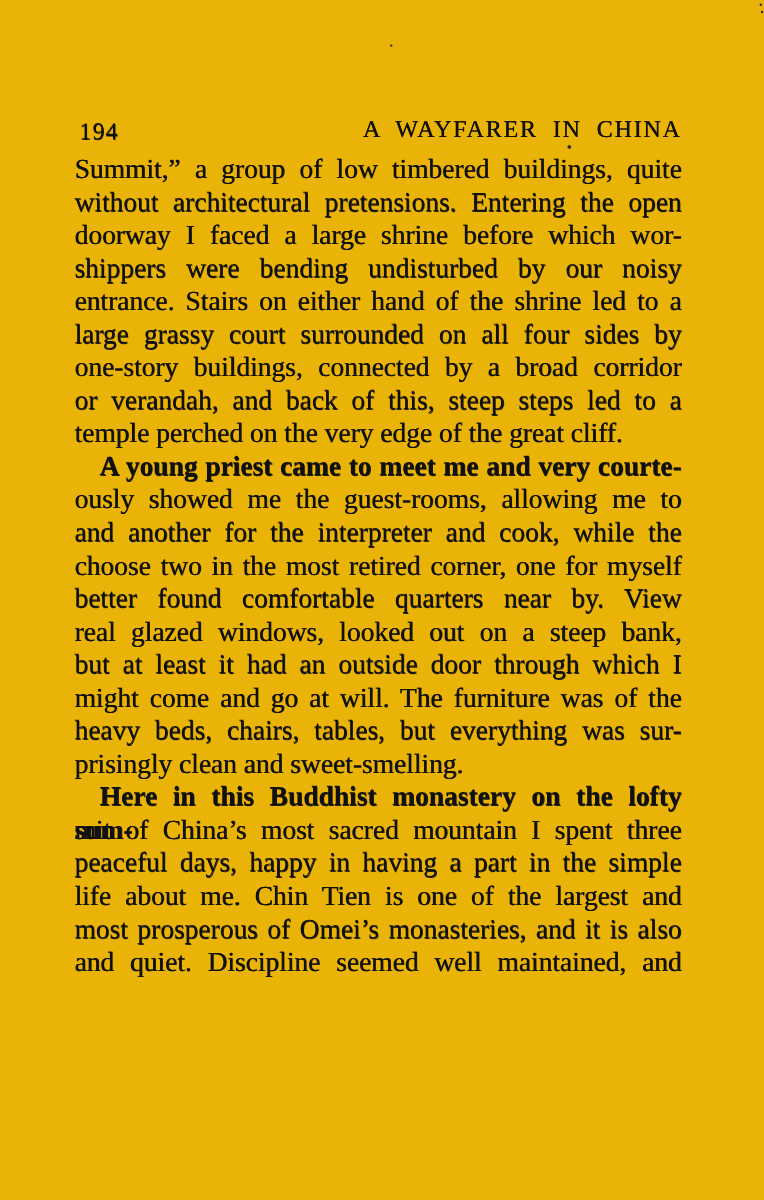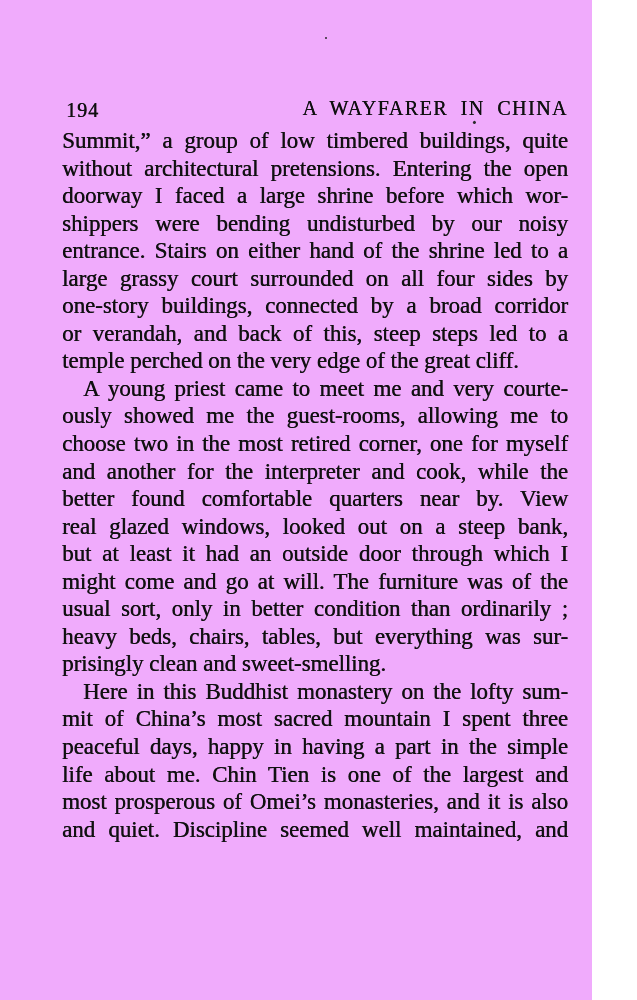--- a/index.html
+++ b/index.html
@@ -2,23 +2,23 @@
 <html><head>
 <meta charset="utf-8">
 <style>
   html, body {
     margin: 0;
     padding: 0;
     background: #ffffff;
   }
   .page {
     position: relative;
-    width: 592px;
+    width: 637px;
     height: 1000px;
-    background: #f0abfc;
+    background: #eab308;
     overflow: hidden;
     font-family: "Liberation Serif", "DejaVu Serif", serif;
     color: #101010;
   }
   
   .header {
     position: absolute;
     top: 97px;
     left: 62px;
     width: 506px;
@@ -60,20 +60,21 @@
     height: 27.56px;
     text-align: justify;
     text-align-last: justify;
     white-space: normal;
   }
   .line.para-end {
     text-align-last: left;
   }
   .line.indent {
     text-indent: 21px;
+    font-weight: bold;
   }
   
   .speck {
     position: absolute;
     background: #2b2b2b;
     border-radius: 50%;
   }
   .speck.s1 { left: 325px; top: 37px;  width: 2px; height: 2px; }
   .speck.s2 { left: 473px; top: 121px; width: 3px; height: 3px; border-radius: 40% 60% 60% 40%; transform: rotate(35deg); }
   .speck.s3 { left: 633px; top: 3px;   width: 2px; height: 2px; }
@@ -94,27 +95,26 @@
       <div class="line">without architectural pretensions. Entering the open</div>
       <div class="line">doorway I faced a large shrine before which wor-</div>
       <div class="line">shippers were bending undisturbed by our noisy</div>
       <div class="line">entrance. Stairs on either hand of the shrine led to a</div>
       <div class="line">large grassy court surrounded on all four sides by</div>
       <div class="line">one-story buildings, connected by a broad corridor</div>
       <div class="line">or verandah, and back of this, steep steps led to a</div>
       <div class="line para-end">temple perched on the very edge of the great cliff.</div>
       <div class="line indent">A young priest came to meet me and very courte-</div>
       <div class="line">ously showed me the guest-rooms, allowing me to</div>
+      <div class="line">and another for the interpreter and cook, while the</div>
       <div class="line">choose two in the most retired corner, one for myself</div>
-      <div class="line">and another for the interpreter and cook, while the</div>
       <div class="line">better found comfortable quarters near by. View</div>
       <div class="line">real glazed windows, looked out on a steep bank,</div>
       <div class="line">but at least it had an outside door through which I</div>
       <div class="line">might come and go at will. The furniture was of the</div>
-      <div class="line">usual sort, only in better condition than ordinarily ;</div>
       <div class="line">heavy beds, chairs, tables, but everything was sur-</div>
       <div class="line para-end">prisingly clean and sweet-smelling.</div>
       <div class="line indent">Here in this Buddhist monastery on the lofty sum-</div>
       <div class="line">mit of China’s most sacred mountain I spent three</div>
       <div class="line">peaceful days, happy in having a part in the simple</div>
       <div class="line">life about me. Chin Tien is one of the largest and</div>
       <div class="line">most prosperous of Omei’s monasteries, and it is also</div>
       <div class="line">and quiet. Discipline seemed well maintained, and</div>
     </div>
 

